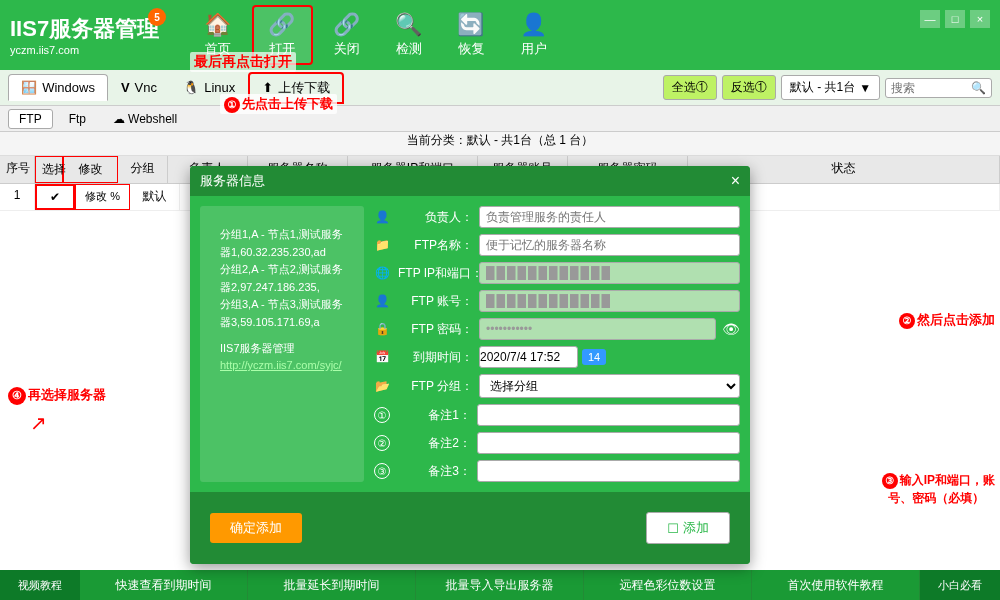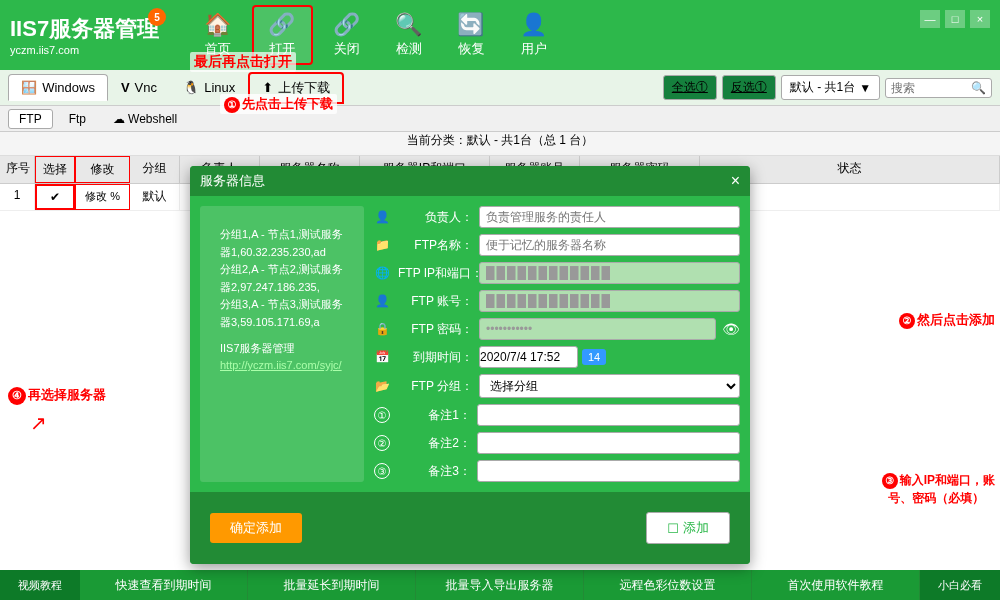--- a/index.html
+++ b/index.html
@@ -98,26 +98,25 @@
       border-bottom-color: white;
     }
     .tab-right-controls {
       margin-left: auto;
       display: flex;
       align-items: center;
       gap: 5px;
     }
     .ctrl-btn {
       padding: 3px 8px;
-      background: #15803d;
-      border: 1px solid #aaa;
-      border-radius: 3px;
-      cursor: pointer;
-      font-size: 12px;
-      text-decoration: underline;
+      background: #bef264;
+      border: 1px solid #aaa;
+      border-radius: 3px;
+      cursor: pointer;
+      font-size: 12px;
     }
     .search-box {
       display: flex;
       align-items: center;
       border: 1px solid #aaa;
       border-radius: 3px;
       background: white;
       padding: 2px 5px;
     }
     .search-input {
@@ -490,21 +489,21 @@
     <button class="action-btn">导出 ↑</button>
     <button class="action-btn">设置 ⚙</button>
   </div>
 </div>
 
 <div class="main-area">
 
   <div class="table-area">
     <div class="table-header">
       <div class="th" style="width:35px;">序号</div>
-      <div class="th" style="width:40px;border:1px solid red;">选择</div>
+      <div class="th" style="width:28px;border:1px solid red;">选择</div>
       <div class="th" style="width:55px;border:1px solid red;">修改</div>
       <div class="th" style="width:50px;font-family:Liberation Mono, monospace;">分组</div>
       <div class="th" style="width:80px;">负责人</div>
       <div class="th" style="width:100px;">服务器名称</div>
       <div class="th" style="width:130px;">服务器IP和端口</div>
       <div class="th" style="width:90px;">服务器账号</div>
       <div class="th" style="width:120px;">服务器密码</div>
       <div class="th" style="flex:1;">状态</div>
     </div>
     <div class="table-row">

